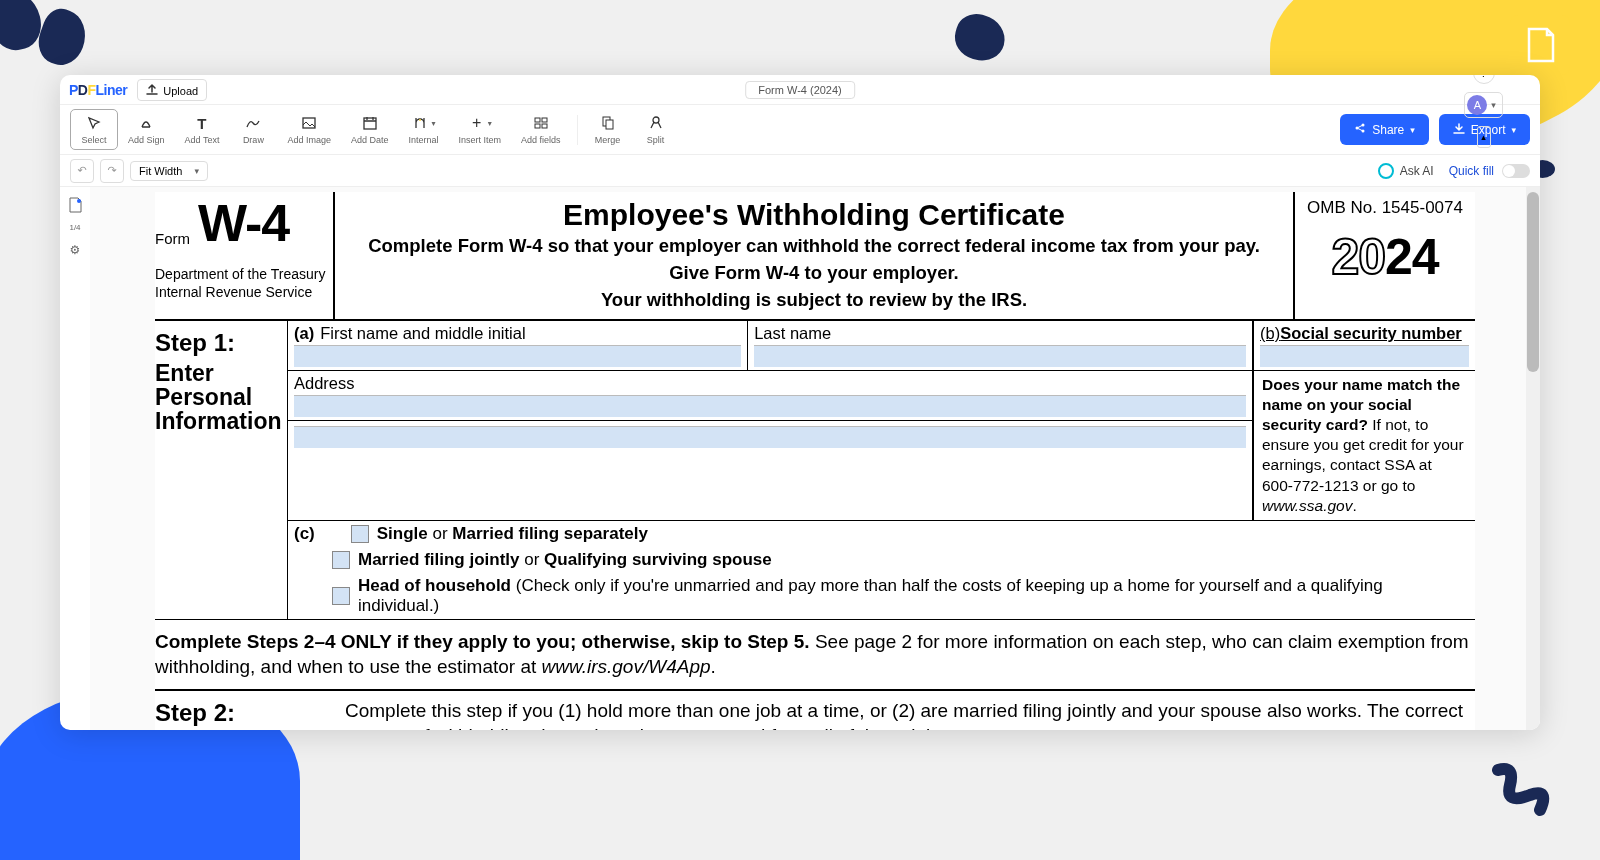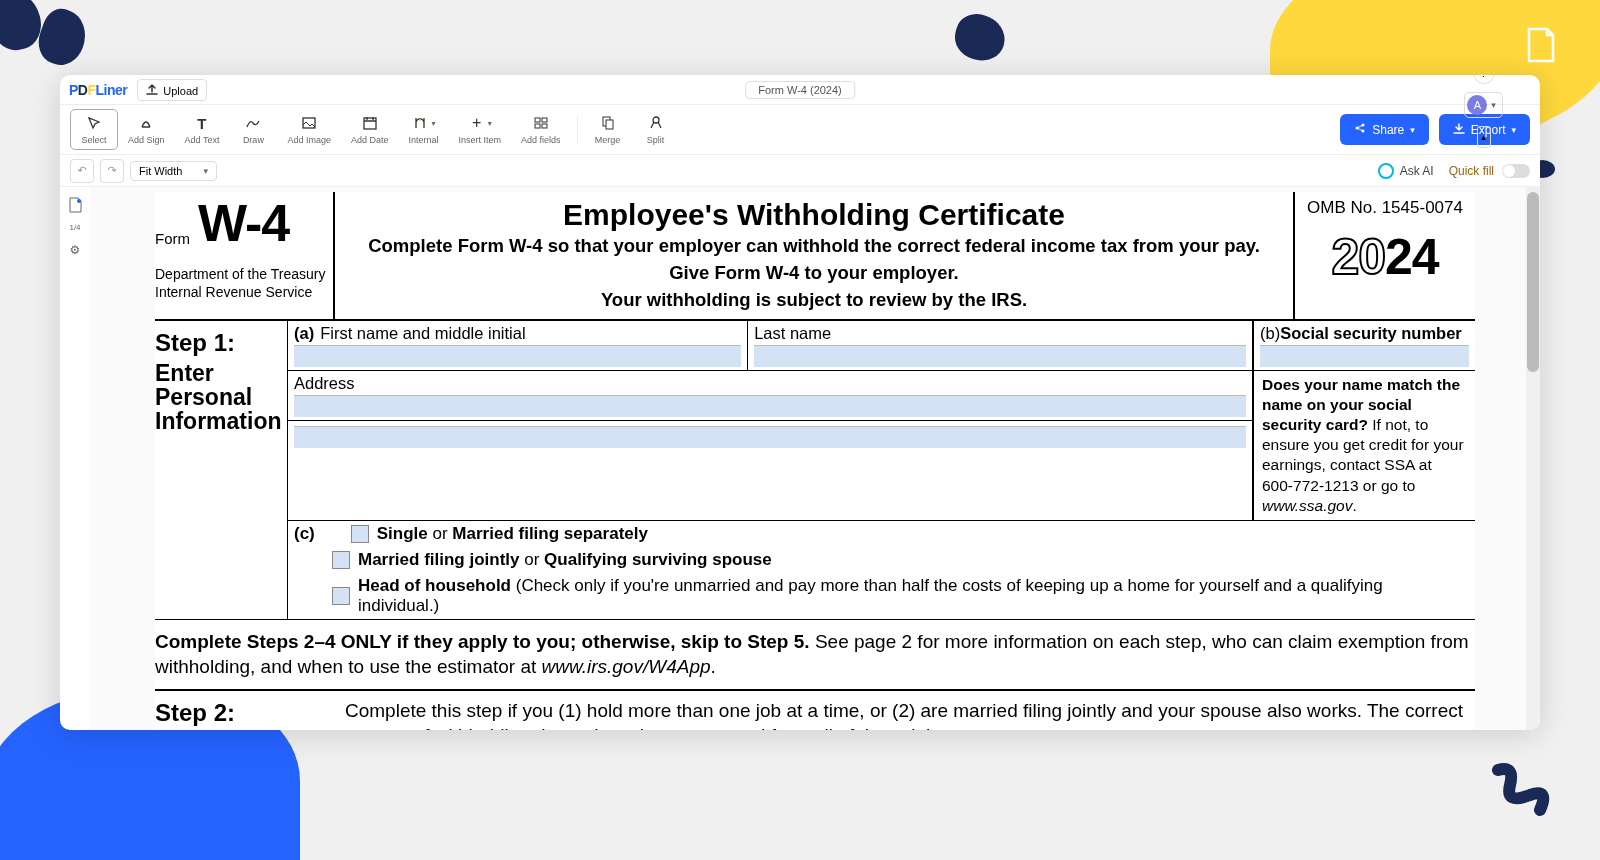--- a/index.html
+++ b/index.html
@@ -86,25 +86,25 @@
     .tool-btn .tlabel { font-size: 9px; color: #666; }
     .tool-sep { width: 1px; height: 30px; background: #eee; margin: 0 6px; }
     .toolbar-right { margin-left: auto; display: flex; gap: 10px; }
     .btn-primary { background: #2563ff; color: #fff; border: none; border-radius: 6px; padding: 8px 14px; font-size: 12px; display: flex; align-items: center; gap: 6px; cursor: pointer; }
     
     
     .sec-bar {
       height: 32px; display: flex; align-items: center; padding: 0 10px; border-bottom: 1px solid #eee; gap: 6px;
     }
     .icon-btn { width: 24px; height: 24px; border: 1px solid #ddd; border-radius: 4px; display: flex; align-items: center; justify-content: center; font-size: 11px; color: #999; cursor: pointer; }
-    .zoom-sel { border: 1px solid #ddd; border-radius: 4px; padding: 3px 8px; font-size: 11px; display: flex; align-items: center; gap: 21px; cursor: pointer; }
+    .zoom-sel { border: 1px solid #ddd; border-radius: 4px; padding: 3px 8px; font-size: 11px; display: flex; align-items: center; gap: 12px; cursor: pointer; }
     .sec-right { margin-left: auto; display: flex; align-items: center; gap: 15px; }
     .askai { display: flex; align-items: center; gap: 6px; font-size: 12px; color: #444; cursor: pointer; }
     .askai-icon { width: 16px; height: 16px; border-radius: 50%; border: 2px solid #00bcd4; }
-    .quickfill { display: flex; align-items: center; gap: 8px; font-size: 12px; color: #a16207; }
+    .quickfill { display: flex; align-items: center; gap: 8px; font-size: 12px; color: #1d4ed8; }
     .toggle { width: 28px; height: 14px; background: #ddd; border-radius: 7px; position: relative; cursor: pointer; }
     .toggle::after { content: ''; position: absolute; width: 12px; height: 12px; background: #fff; border-radius: 50%; top: 1px; left: 1px; }
     
     
     .main-area { flex: 1; display: flex; overflow: hidden; position: relative; }
     .side-tools { width: 30px; display: flex; flex-direction: column; align-items: center; gap: 8px; padding-top: 8px; }
     .side-tool { width: 20px; height: 20px; display: flex; align-items: center; justify-content: center; font-size: 12px; color: #666; cursor: pointer; }
     .page-num { font-size: 8px; color: #666; }
     
     .doc-viewport { flex: 1; overflow: auto; background: #fafafa; position: relative; padding: 5px 20px; }
@@ -411,21 +411,21 @@
                   </div>
                 </div>
 
                 <div class="frow" style="border-bottom:none;">
                   <div class="fcell" style="flex:1;">
                     <div class="fillable"></div>
                   </div>
                 </div>
               </div>
               <div class="ssn-side">
-                <div class="ssn-head" style="border-bottom:1px solid #000;">
+                <div class="ssn-head" style="border-bottom:1px solid #000;text-decoration:underline;">
                   <span class="mark">(b)</span><b>Social security number</b>
                   <div class="fillable"></div>
                 </div>
                 <div class="ssn-q">
                   <b>Does your name match the name on your social security card?</b><span> If not, to ensure you get credit for your earnings, contact SSA at 600-772-1213 or go to </span><i>www.ssa.gov</i>.
                 </div>
               </div>
             </div>
 
             <div style="border-top:1px solid #000;">

